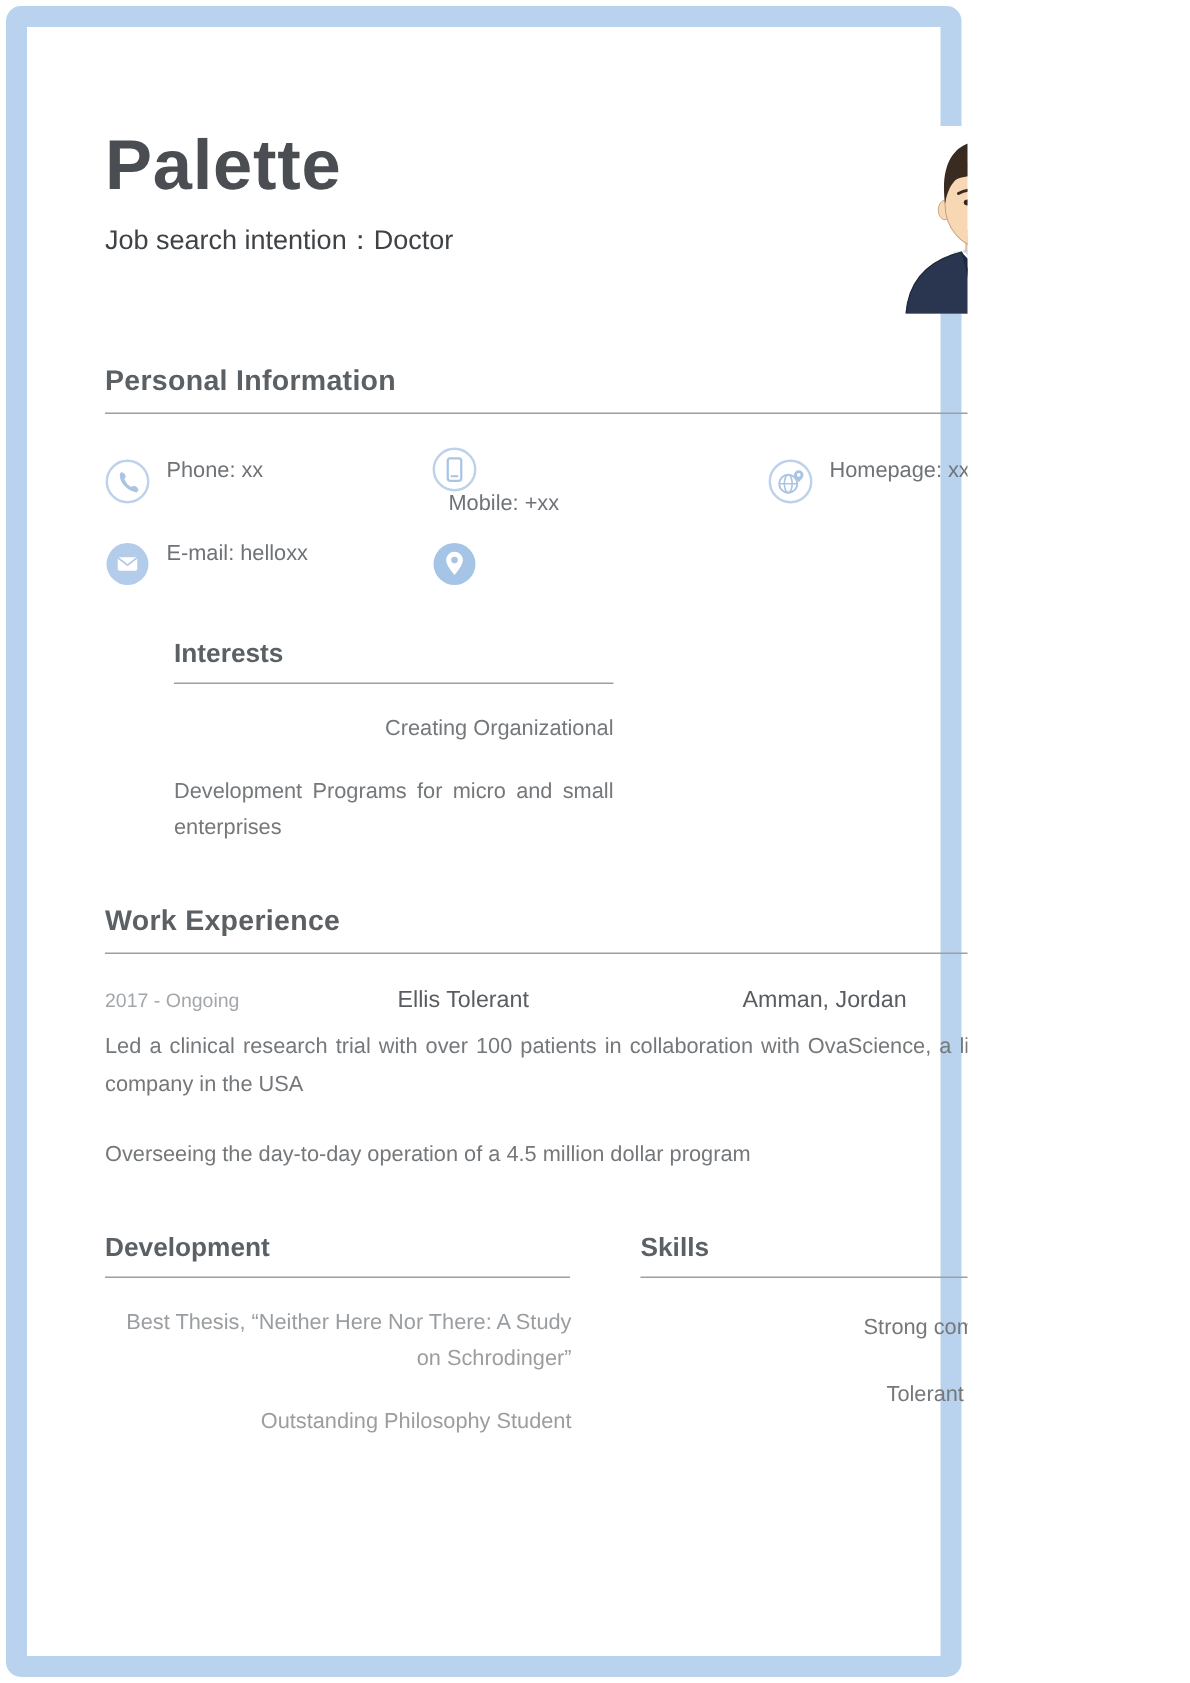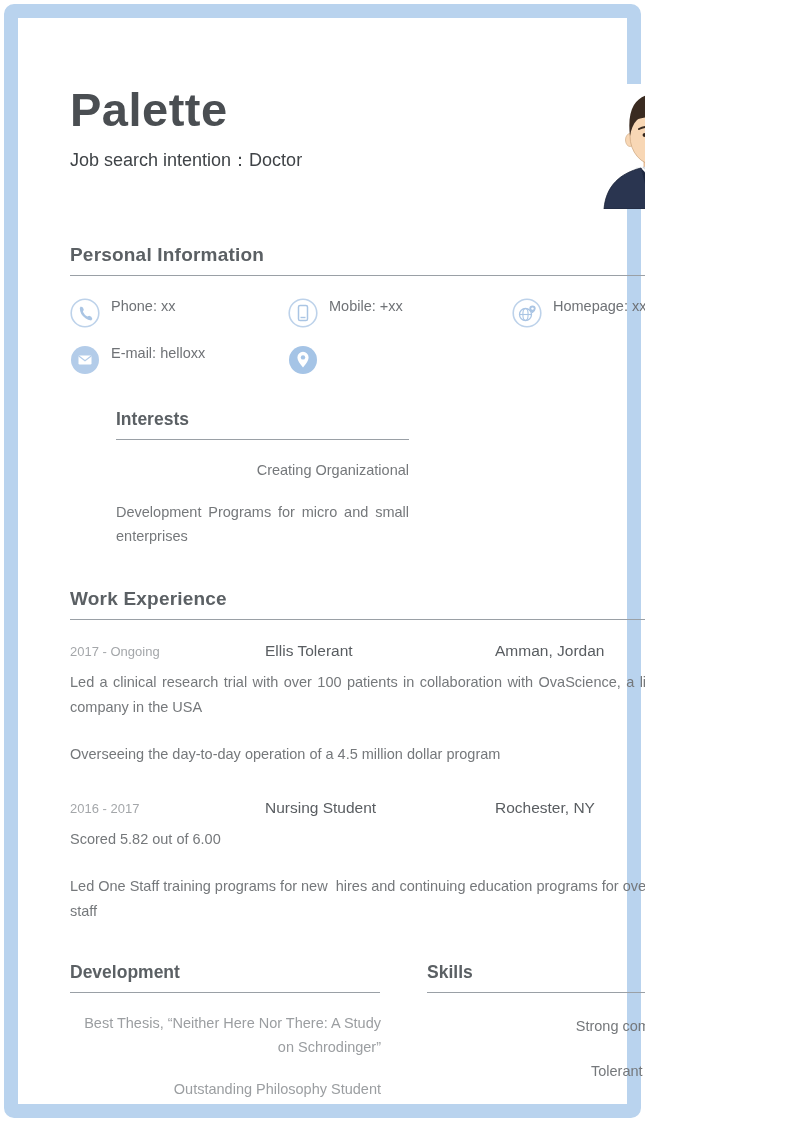--- a/index.html
+++ b/index.html
@@ -25,21 +25,21 @@
   .col-heading{margin:0 0 9px;font-size:17.5px;font-weight:bold;color:#5b6064;}
   .rule{border-top:1px solid #9aa0a6;height:0;}
   .rule.short{width:285px;}
 
   
   .pi-grid{margin-top:22px;}
   .pi-row{display:flex;align-items:center;margin-bottom:17px;}
   .pi-item{display:flex;font-size:14.5px;color:#6f7276;}
   .pi-item .txt{margin-left:11px;}
   .pi-w1{width:218px;}
-  .pi-w2{width:224px;}
+  .pi-w2{width:224px;flex-direction:column;}
   .pi-flex{flex:1;}
   .pi-icon{width:30px;height:30px;flex:none;display:block;}
   .addr .txt{word-spacing:5px;}
 
   
   .two-col{display:flex;margin-top:34px;}
   .col-left{width:311px;}
   .col-right{width:293px;margin-left:46px;}
   .body-p{margin:18px 0 0;font-size:14.5px;line-height:24px;color:#75787b;text-align:justify;}
   .list-item{margin:18px 0 0;font-size:14.5px;line-height:24px;color:#75787b;text-align:right;}
@@ -180,29 +180,20 @@
       <div class="we-entry">
         <div class="we-head">
           <span class="we-period">2017 - Ongoing</span>
           <span class="we-title">Ellis Tolerant</span>
           <span class="we-loc">Amman, Jordan</span>
         </div>
         <p class="we-detail just">Led a clinical research trial with over 100 patients in collaboration with OvaScience, a life sciences company in the USA</p>
         <p class="we-detail">Overseeing the day-to-day operation of a 4.5 million dollar program</p>
       </div>
 
-      <div class="we-entry">
-        <div class="we-head">
-          <span class="we-period">2016 - 2017</span>
-          <span class="we-title">Nursing Student</span>
-          <span class="we-loc">Rochester, NY</span>
-        </div>
-        <p class="we-detail">Scored 5.82 out of 6.00</p>
-        <p class="we-detail prewrap">Led One Staff training programs for new  hires and continuing education programs for over 7,000 staff</p>
-      </div>
     </div>
 
     <div class="two-col" style="margin-top:38px;">
       <div class="col-left">
         <h3 class="col-heading">Development</h3>
         <div class="rule" style="width:310px;"></div>
         <p class="list-item muted-item">Best Thesis, “Neither Here Nor There: A Study on Schrodinger”</p>
         <p class="list-item muted-item">Outstanding Philosophy Student</p>
       </div>
       <div class="col-right skills">

